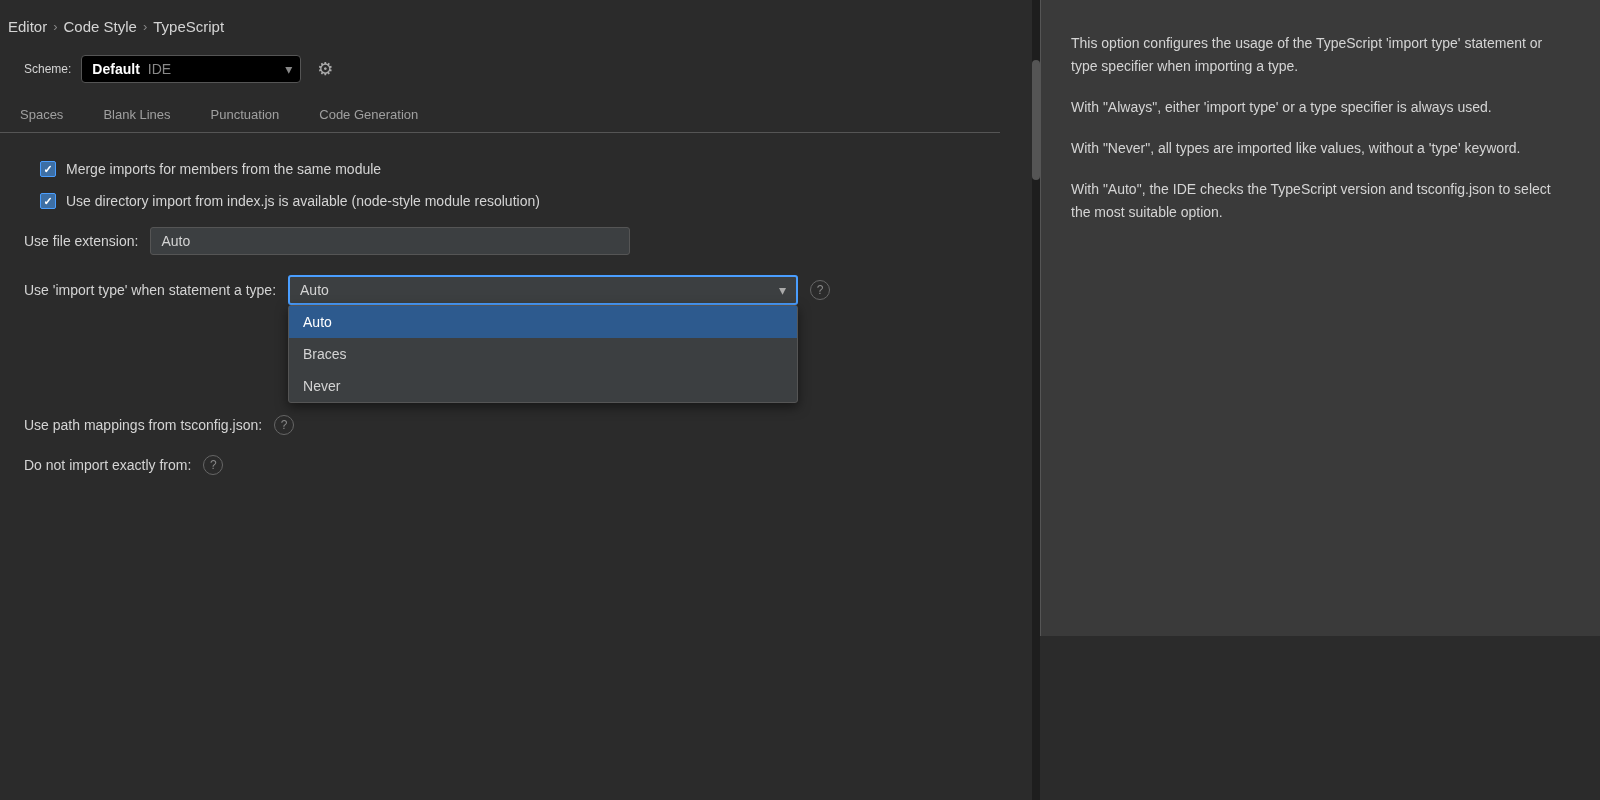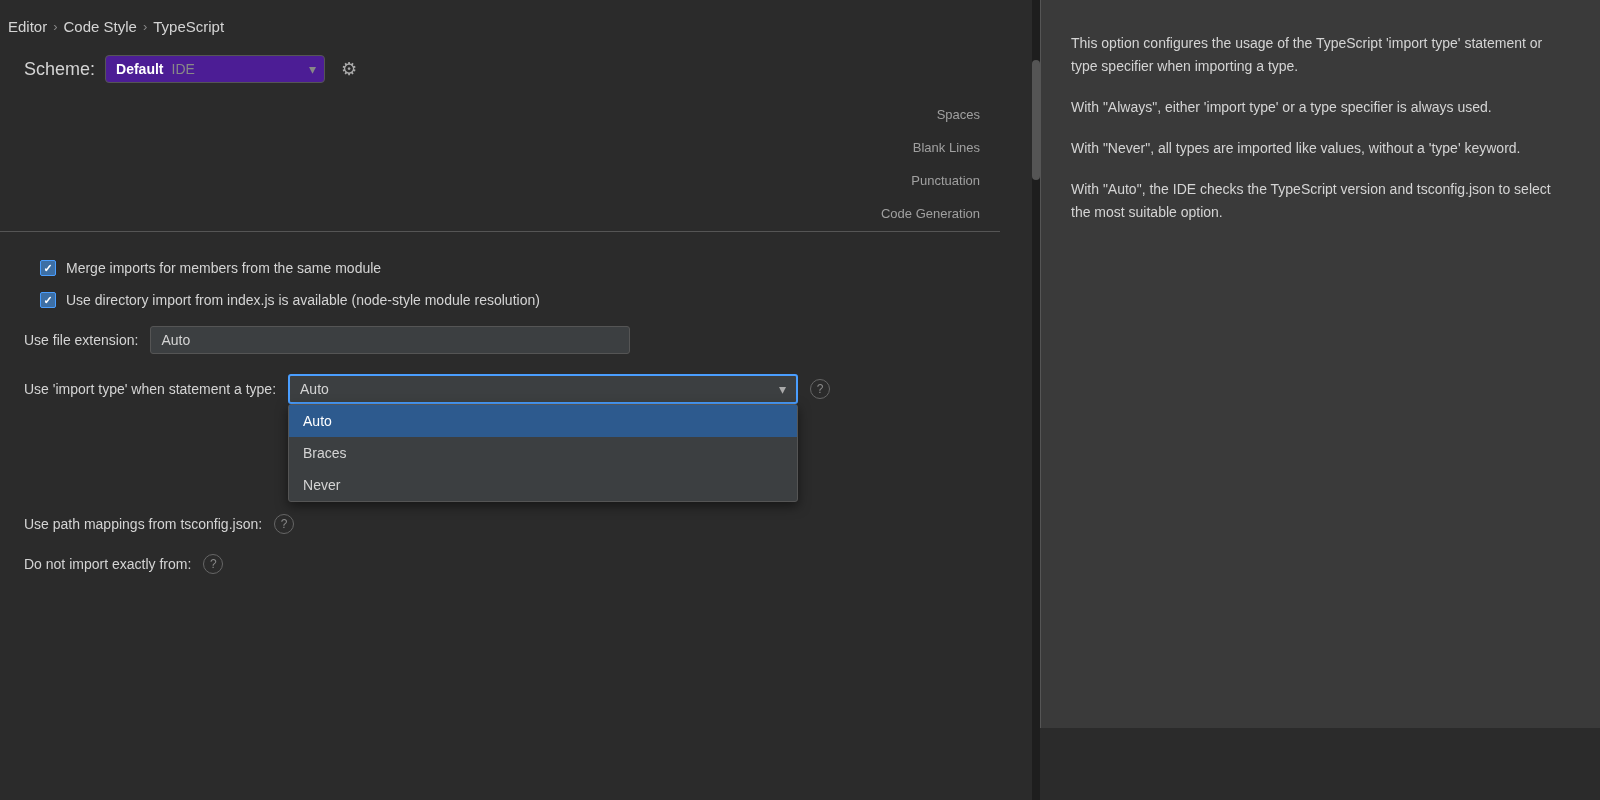--- a/index.html
+++ b/index.html
@@ -45,25 +45,25 @@
     }
 
     
     .scheme-row {
       display: flex;
       align-items: center;
       gap: 10px;
       padding: 6px 24px 16px 24px;
     }
     .scheme-label {
-      font-size: 18px;
+      font-size: 12px;
       color: #d4d4d4;
     }
     .scheme-dropdown {
-      background: #4c1d95;
+      background: #000000;
       border: 1px solid #555;
       border-radius: 4px;
       color: #d4d4d4;
       padding: 5px 28px 5px 10px;
       font-size: 14px;
       display: flex;
       align-items: center;
       gap: 8px;
       width: 220px;
       cursor: pointer;
@@ -96,21 +96,20 @@
       border-radius: 3px;
     }
 
     
     .tabs-bar {
       display: flex;
       align-items: flex-end;
       padding: 0 0 0 0;
       border-bottom: 1px solid #555;
       overflow: hidden;
-      flex-direction: column;
     }
     .tab-item {
       padding: 8px 20px;
       font-size: 13px;
       color: #a0a0a0;
       cursor: pointer;
       white-space: nowrap;
       border-bottom: 2px solid transparent;
     }
 
@@ -224,21 +223,21 @@
       cursor: pointer;
       flex-shrink: 0;
     }
 
     
     .tooltip-panel {
       position: absolute;
       right: 0;
       top: 0;
       width: 560px;
-      height: 728px;
+      height: 636px;
       background: #3a3a3a;
       border-left: 1px solid #555;
       padding: 32px 30px;
       font-size: 14px;
       line-height: 1.65;
       color: #d4d4d4;
     }
     .tooltip-panel p {
       margin-bottom: 18px;
     }

